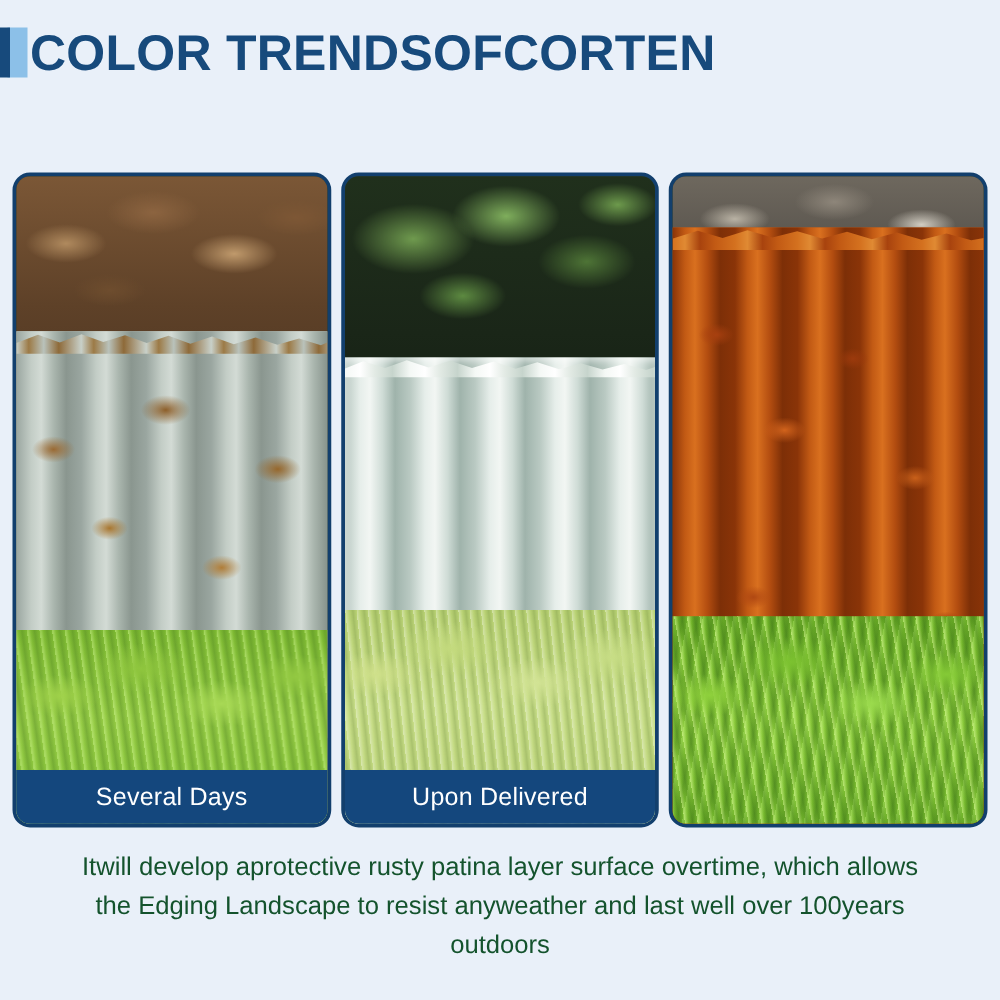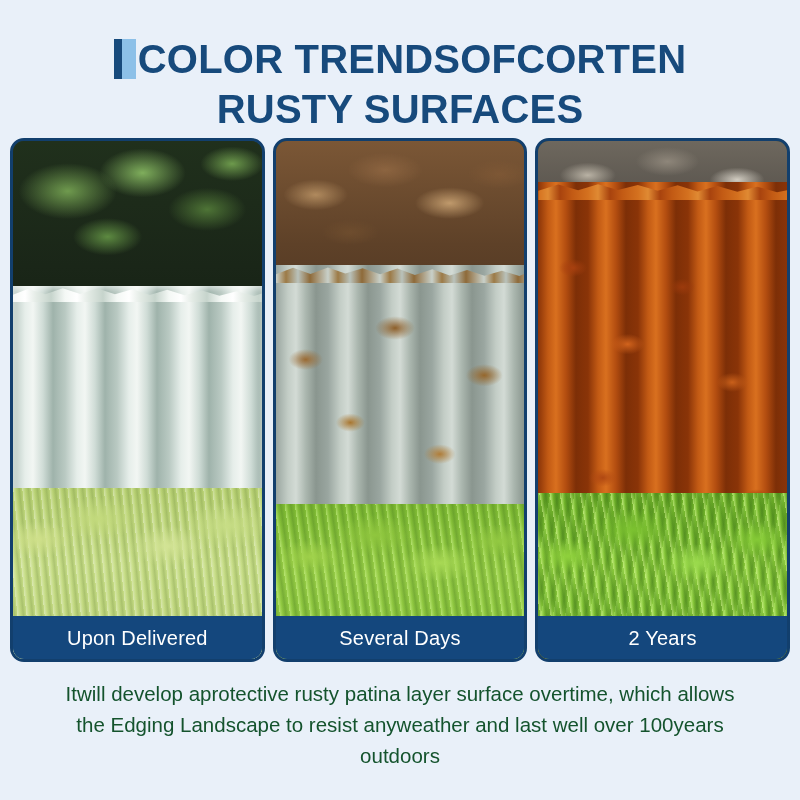--- a/index.html
+++ b/index.html
@@ -10,22 +10,21 @@
     width: 800px;
     height: 800px;
     background: #e9f0f9;
     font-family: "Liberation Sans", sans-serif;
     overflow: hidden;
     position: relative;
   }
 
   
   .header {
-    padding-top: 34px;
-    text-align: center;
+    padding-top: 18px;
   }
   .title-line {
     font-weight: bold;
     font-size: 40px;
     letter-spacing: 0.2px;
     color: #174a7c;
     line-height: 50px;
     white-space: nowrap;
   }
   .title-line-1 {
@@ -272,50 +271,48 @@
 </head>
 <body>
 
 <div class="header">
   <div class="title-line title-line-1">
     <span class="accent-wrap">
       <span class="accent-light"></span>
       <span class="accent-dark"></span>
     </span><span>COLOR TRENDSOFCORTEN</span>
   </div>
-  <div class="title-line">RUSTY SURFACES</div>
 </div>
 
 <div class="panels">
+
+  <div class="panel p2">
+    <div class="photo">
+      <div class="sky-band"></div>
+      <div class="metal-band"></div>
+      <div class="metal-top-edge"></div>
+      <div class="grass-band"></div>
+    </div>
+    <div class="caption">Several Days</div>
+  </div>
 
   <div class="panel p1">
     <div class="photo">
       <div class="sky-band"></div>
       <div class="metal-band"></div>
       <div class="metal-top-edge"></div>
       <div class="grass-band"></div>
     </div>
     <div class="caption">Upon Delivered</div>
   </div>
 
-  <div class="panel p2">
-    <div class="photo">
-      <div class="sky-band"></div>
-      <div class="metal-band"></div>
-      <div class="metal-top-edge"></div>
-      <div class="grass-band"></div>
-    </div>
-    <div class="caption">Several Days</div>
-  </div>
-
   <div class="panel p3">
     <div class="photo">
       <div class="sky-band"></div>
       <div class="metal-band"></div>
       <div class="metal-top-edge"></div>
       <div class="grass-band"></div>
     </div>
-    <div class="caption">2 Years</div>
   </div>
 
 </div>
 
 <div class="footer">Itwill develop aprotective rusty patina layer surface overtime, which allows the Edging Landscape to resist anyweather and last well over 100years outdoors</div>
 
 </body></html>

